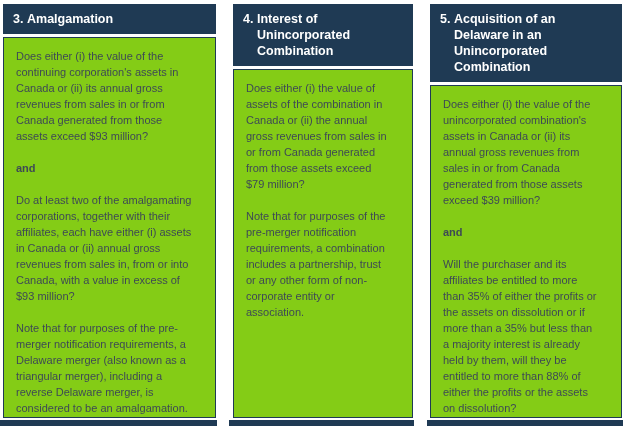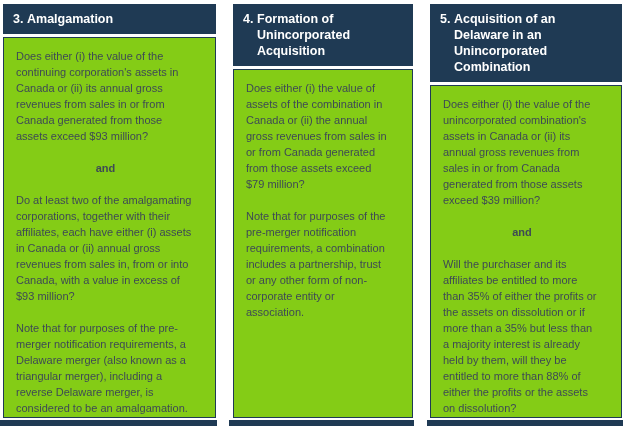--- a/index.html
+++ b/index.html
@@ -41,21 +41,20 @@
     border: 1.5px solid #1f3a54;
     background: #84cc16;
     padding: 10px 20px 8px 12px;
     color: #3e4a55;
     font-size: 11px;
     line-height: 16px;
     overflow: hidden;
   }
   .panel-body p { margin: 0 0 16px 0; }
   .panel-body p.and {
-    text-align: center;
     font-weight: bold;
     margin: 0 0 16px 0;
   }
 
   .footer-bar {
     position: absolute;
     bottom: 0;
     height: 6px;
     background: #1f3a54;
   }
@@ -75,21 +74,21 @@
     <p>Does either (i) the value of the continuing corporation's assets in Canada or (ii) its annual gross revenues from sales in or from Canada generated from those assets exceed $93 million?</p>
     <p class="and">and</p>
     <p>Do at least two of the amalgamating corporations, together with their affiliates, each have either (i) assets in Canada or (ii) annual gross revenues from sales in, from or into Canada, with a value in excess of $93 million?</p>
     <p>Note that for purposes of the pre-merger notification requirements, a Delaware merger (also known as a triangular merger), including a reverse Delaware merger, is considered to be an amalgamation.</p>
   </div>
 </div>
 
 <div class="panel panel-2">
   <div class="panel-header">
     <span class="hdr-num">4.</span>
-    <span class="hdr-title">Formation of Unincorporated Acquisition</span>
+    <span class="hdr-title">Interest of Unincorporated Combination</span>
   </div>
   <div class="panel-body">
     <p>Does either (i) the value of assets of the combination in Canada or (ii) the annual gross revenues from sales in or from Canada generated from those assets exceed $79 million?</p>
     <p>Note that for purposes of the pre-merger notification requirements, a combination includes a partnership, trust or any other form of non-corporate entity or association.</p>
   </div>
 </div>
 
 <div class="panel panel-3">
   <div class="panel-header">
     <span class="hdr-num">5.</span>

